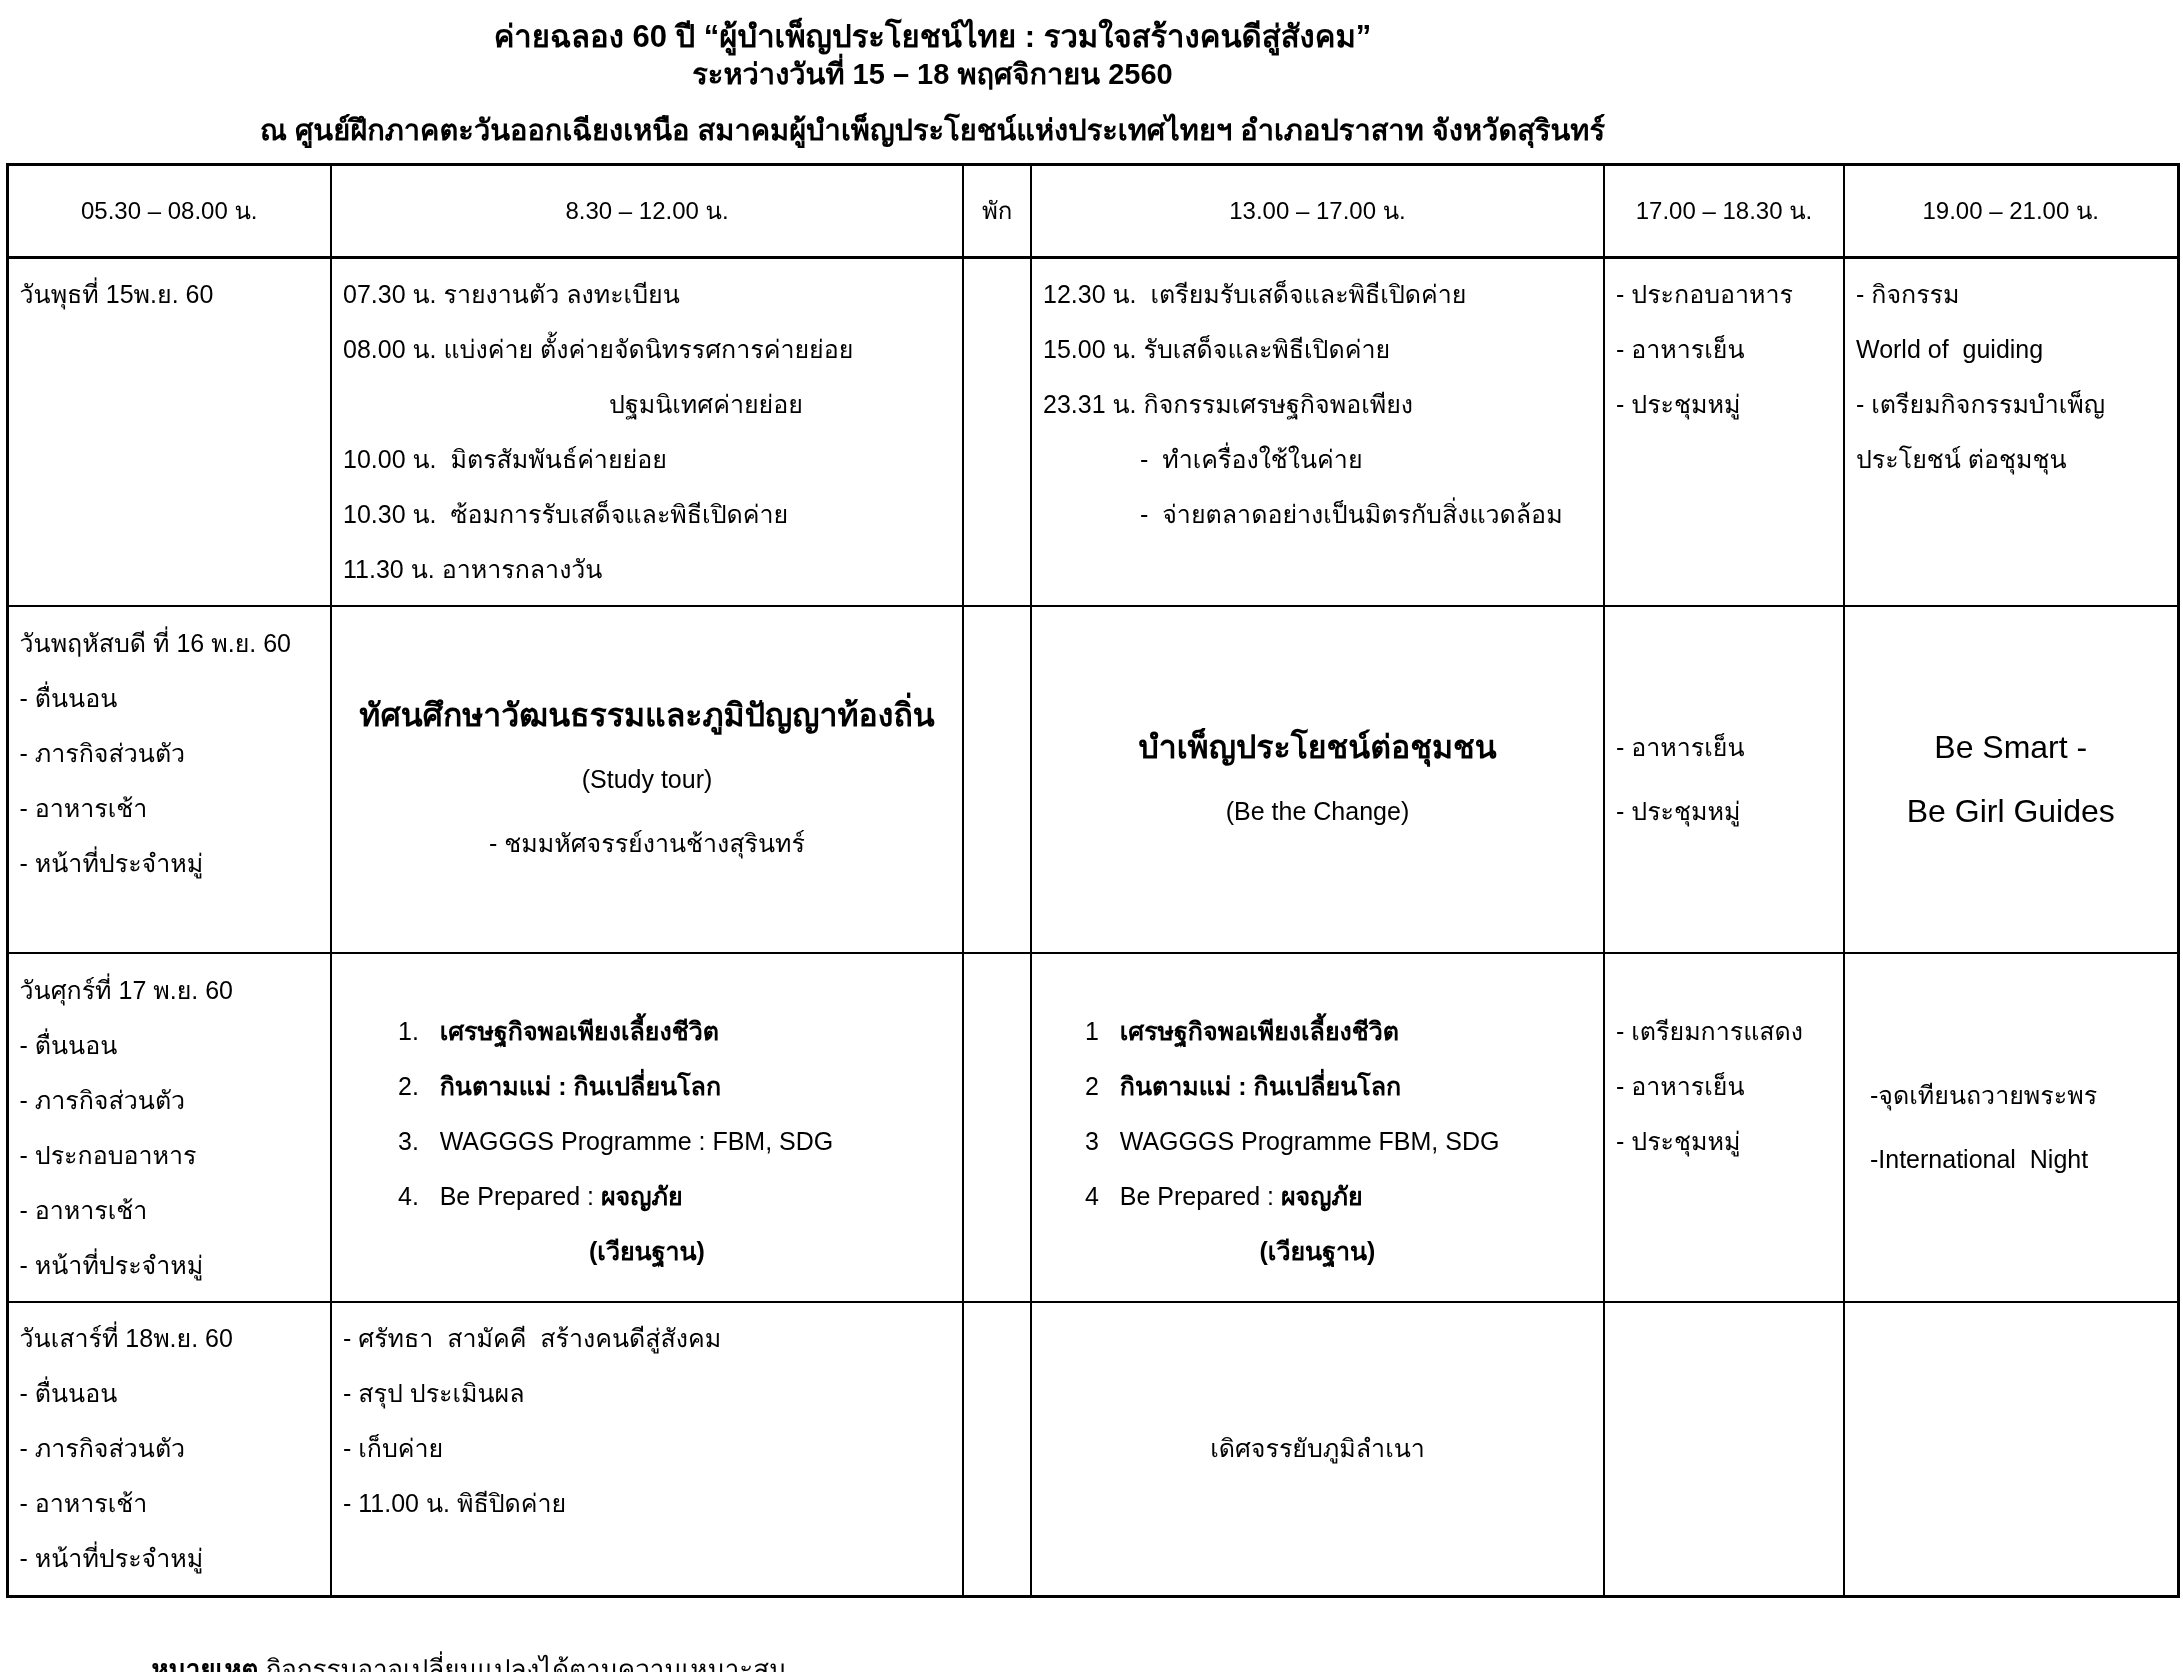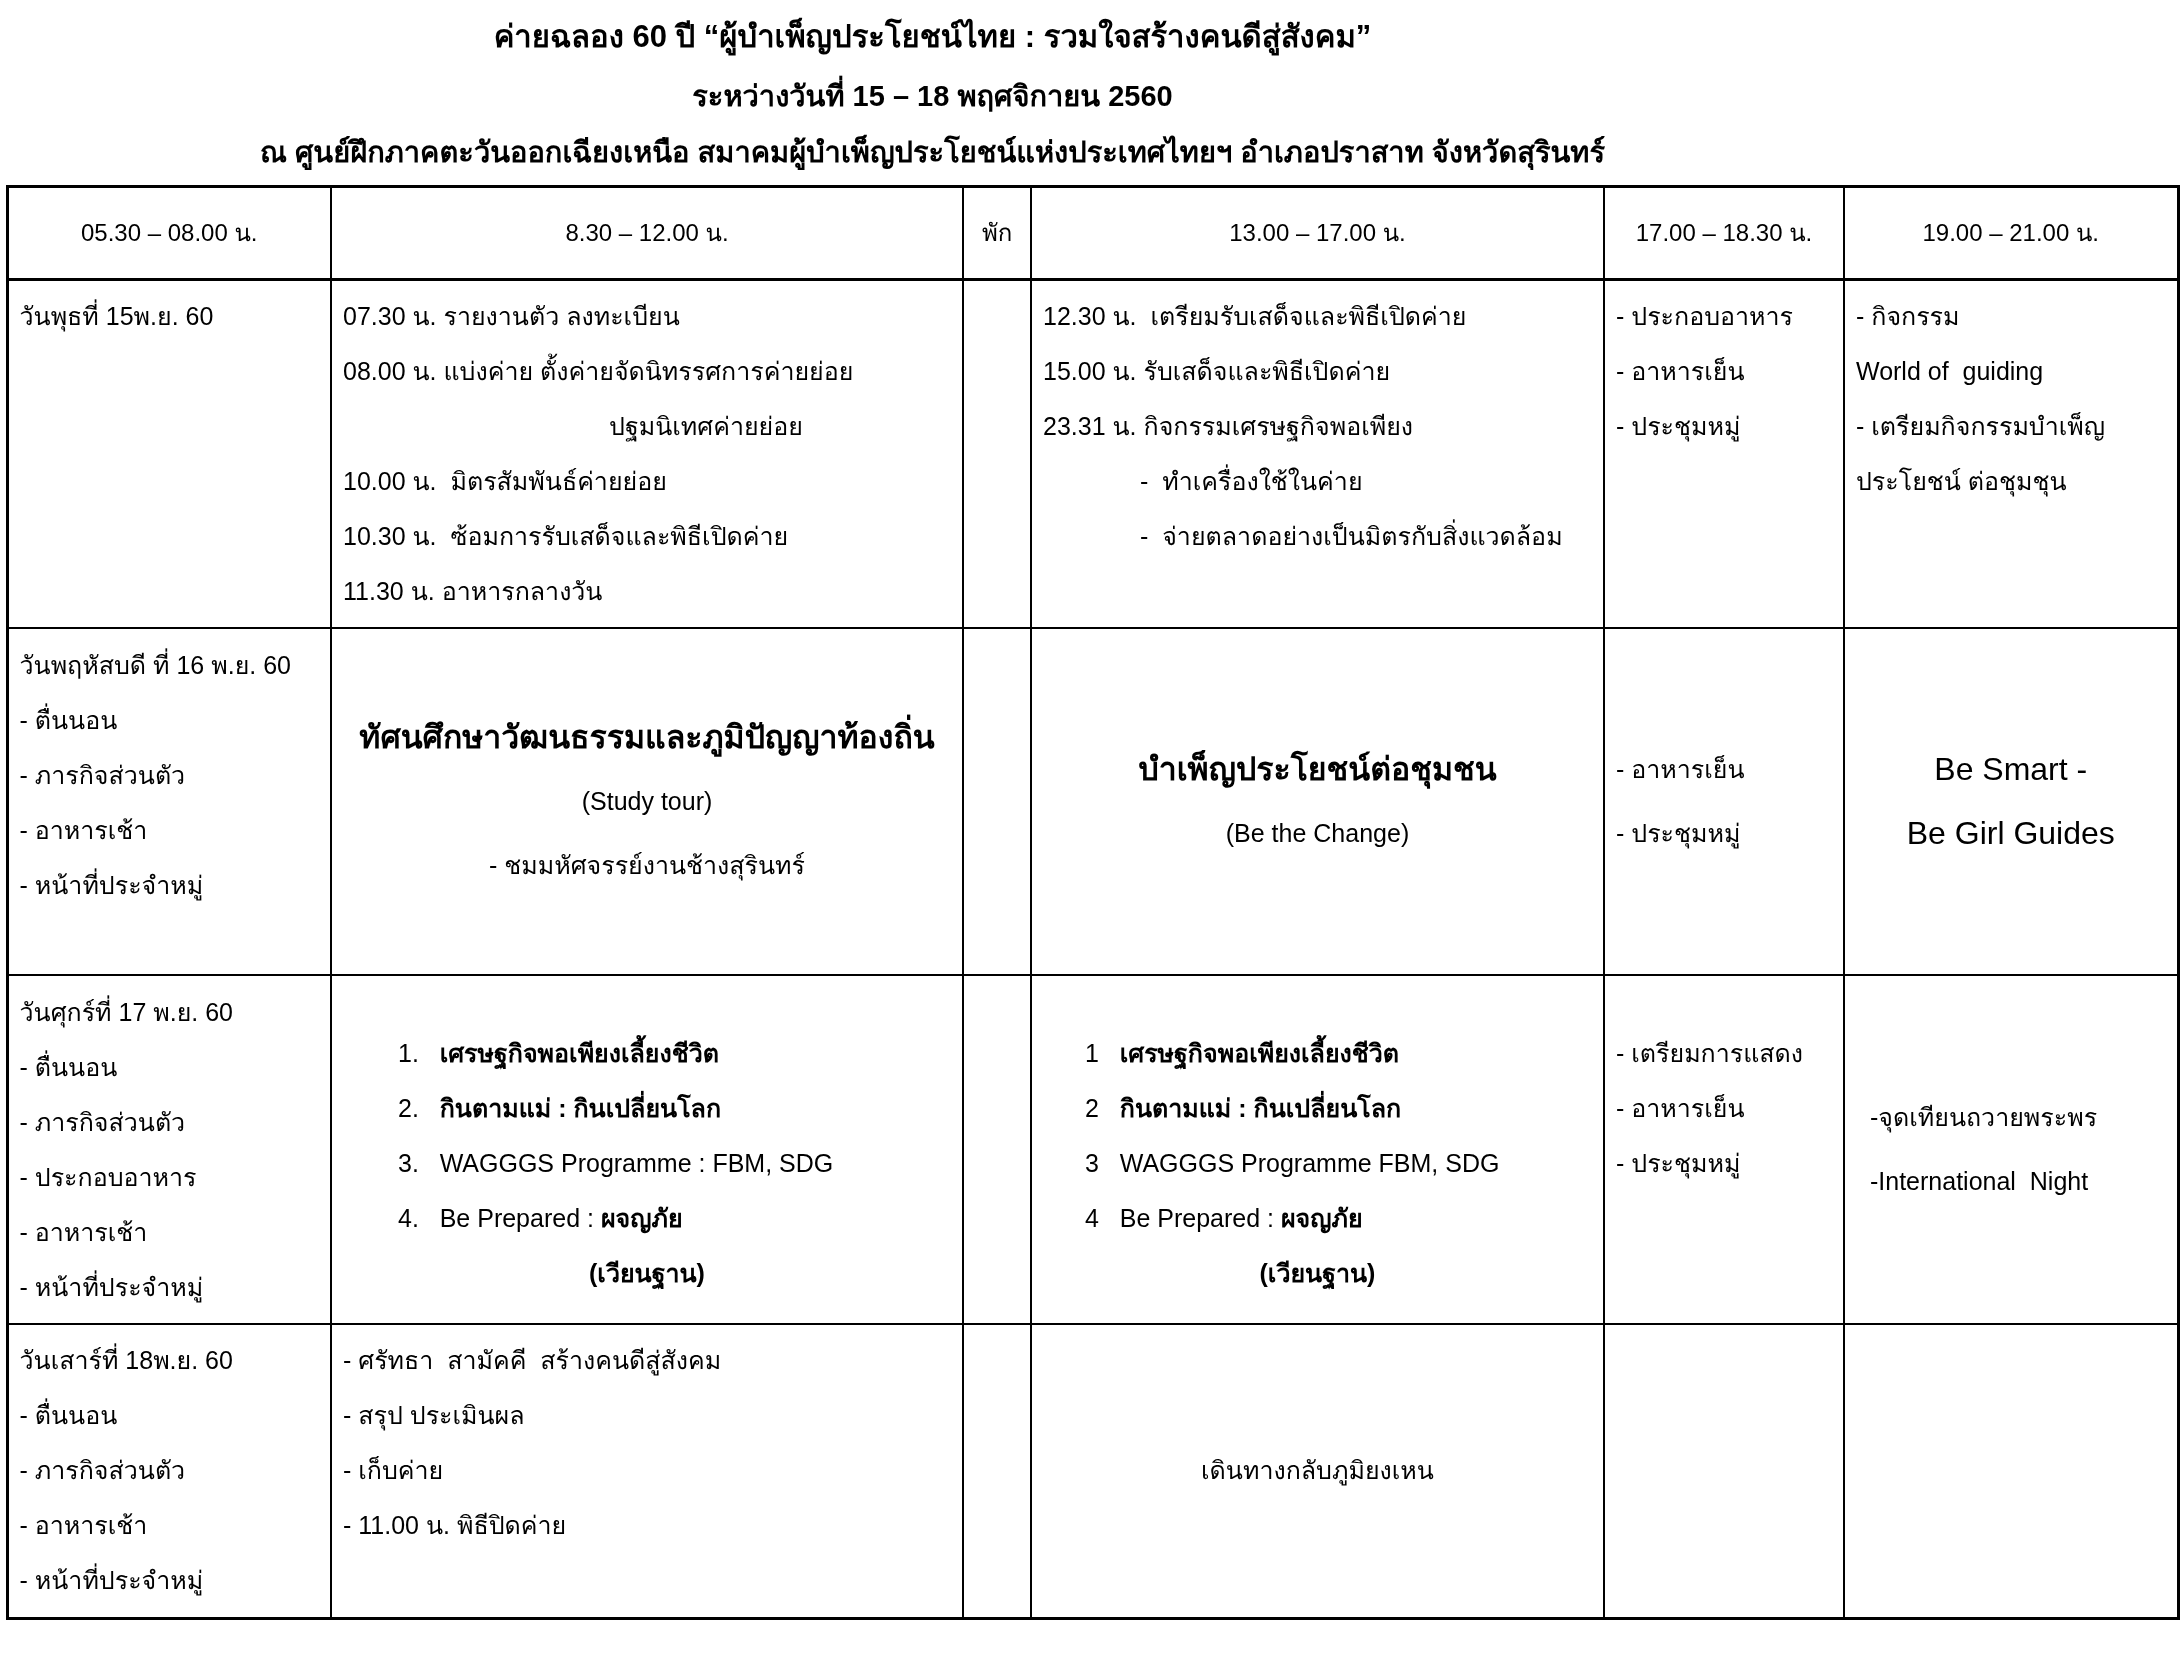--- a/index.html
+++ b/index.html
@@ -2,21 +2,21 @@
 <html style="font-size:11px"><head>
 <meta charset="utf-8">
 <style>
   html,body{margin:0;padding:0;background:#ffffff;}
   body{
     width:2183px;height:1673px;overflow:hidden;color:#000;
     font-family:"Liberation Sans","DejaVu Sans",sans-serif;
   }
   .titles{width:1865px;text-align:center;font-weight:bold;}
   .t1{padding-top:16.6px;font-size:31px;line-height:40px;}
-  .t2{margin-top:22px;font-size:29px;line-height:35px;}
+  .t2{font-size:29px;line-height:35px;}
   .t3{margin-top:21px;font-size:29px;line-height:35px;}
 
   table{
     border-collapse:collapse;table-layout:fixed;
     width:2171px;margin:15.3px 0 0 5.5px;
     border:3.5px solid #000;
   }
   col.c-day{width:324px;} col.c-morning{width:632px;} col.c-break{width:68px;}
   col.c-afternoon{width:573px;} col.c-evening{width:240px;} col.c-night{width:334px;}
 
@@ -174,21 +174,21 @@
           <div class="line"><span>- หน้าที่ประจำหมู่</span></div>
         </td>
         <td>
           <div class="line"><span>- ศรัทธา  สามัคคี  สร้างคนดีสู่สังคม</span></div>
           <div class="line"><span>- สรุป ประเมินผล</span></div>
           <div class="line"><span>- เก็บค่าย</span></div>
           <div class="line"><span>- 11.00 น. พิธีปิดค่าย</span></div>
         </td>
         <td></td>
         <td class="v-center h-center">
-          <div class="line"><span>เดินทางกลับภูมิยงเหน</span></div>
+          <div class="line"><span>เดิศจรรยับภูมิลำเนา</span></div>
         </td>
         <td></td>
         <td></td>
       </tr>
     </tbody>
 </table>
 
 <div class="note">
   <span class="b">หมายเหตุ</span><span> กิจกรรมอาจเปลี่ยนแปลงได้ตามความเหมาะสม</span>
 </div>

